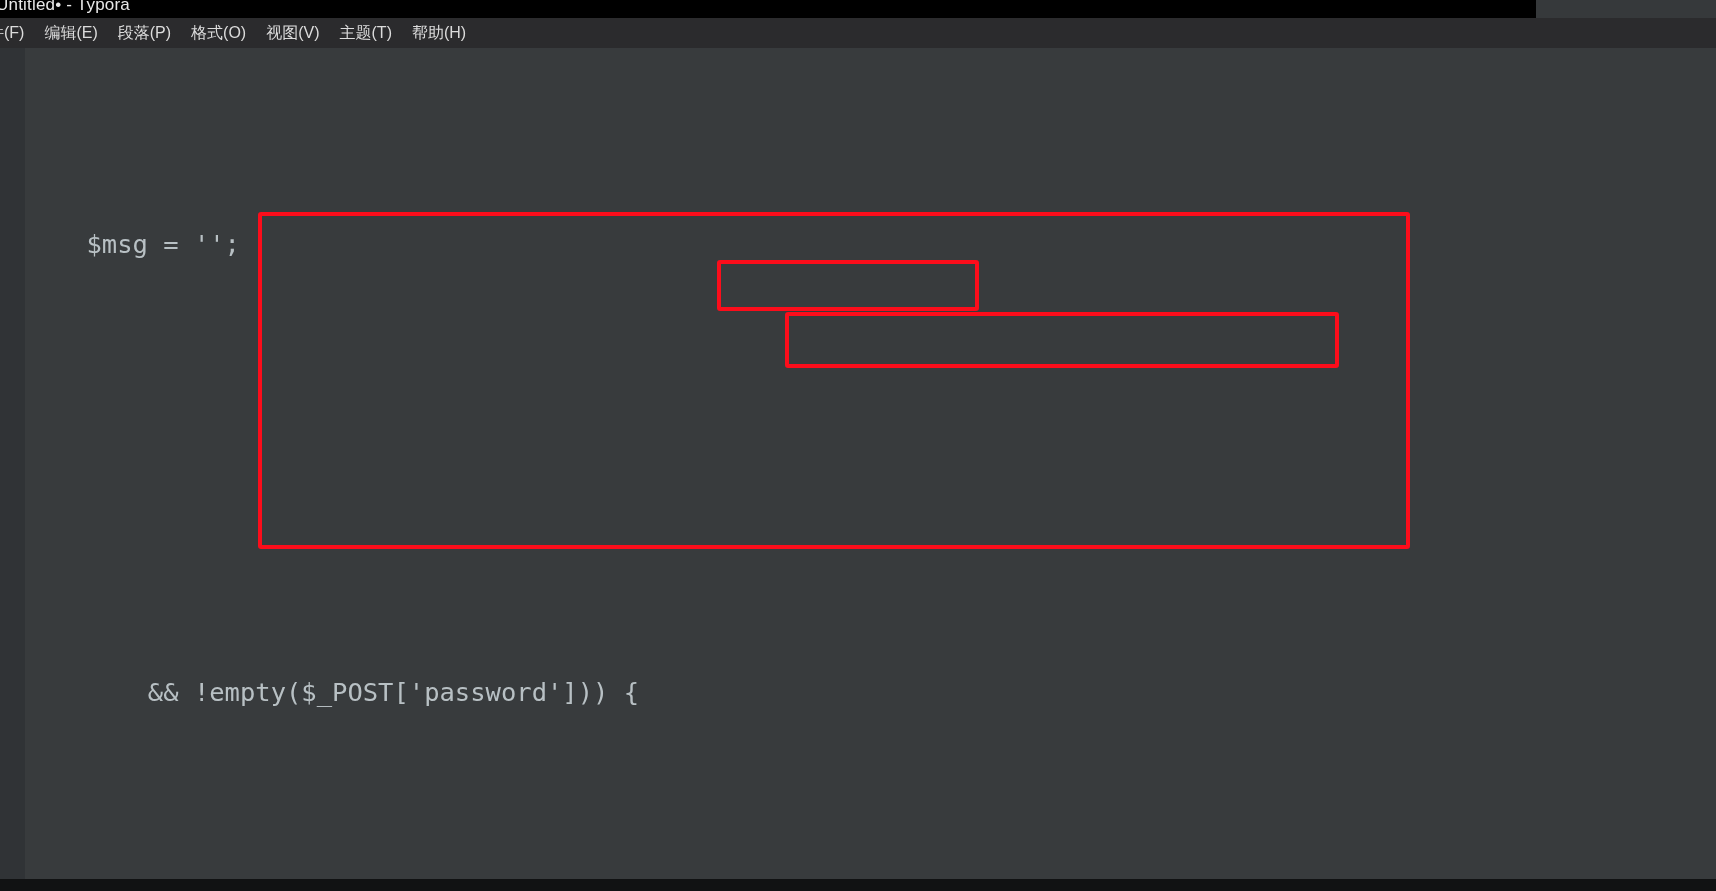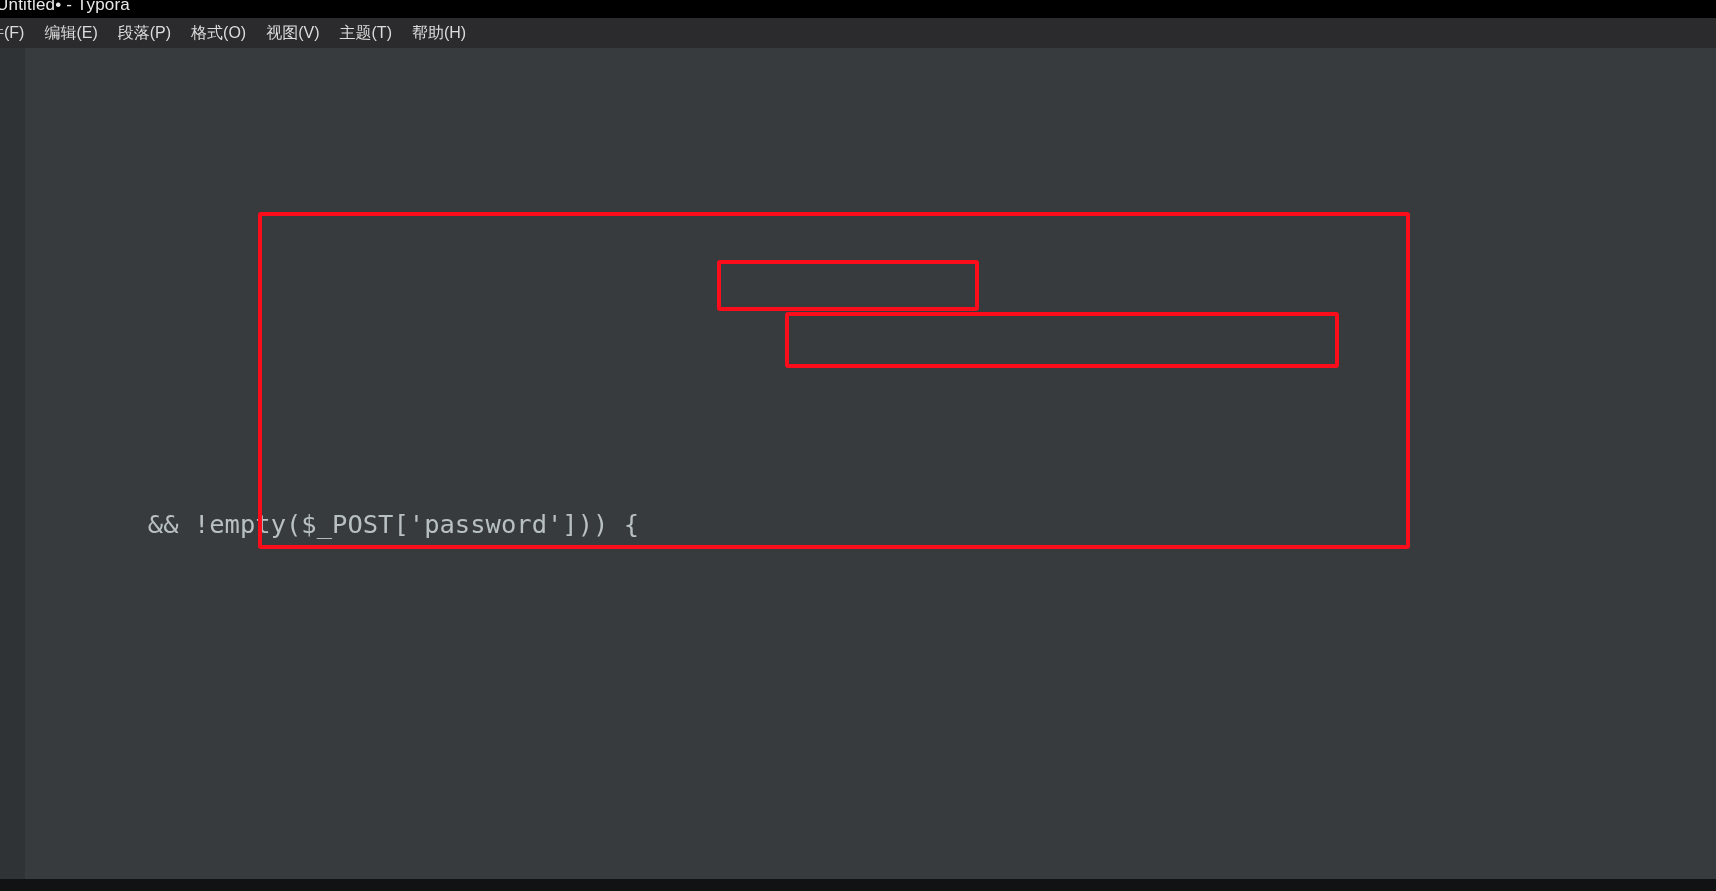--- a/index.html
+++ b/index.html
@@ -20,21 +20,21 @@
     width: 1716px;
     height: 891px;
     background: #36393b;
     overflow: hidden;
   }
 
   
   .titlebar {
     position: absolute;
     left: 0; top: 0;
-    width: 1716px;
+    width: 1536px;
     height: 18px;
     background: #000000;
     color: #e8e8e8;
     font-size: 16px;
     line-height: 18px;
     white-space: nowrap;
     overflow: hidden;
   }
   .titlebar .title-text {
     position: absolute;
@@ -170,20 +170,21 @@
   </div>
 
   <div class="editor-shell">
 
     <div class="side-strip"></div>
 
     <div class="content-area">
 
       <div class="code-block">
 
+        <div class="code-line"><span>    </span><span>$msg = '';</span></div>
 
         <div class="code-line"><span>    </span></div>
 
         <div class="code-line"><span>        </span><span>&amp;&amp; !empty($_POST['password'])) {</span></div>
 
         <div class="code-line"><span></span></div>
 
         
 
         

